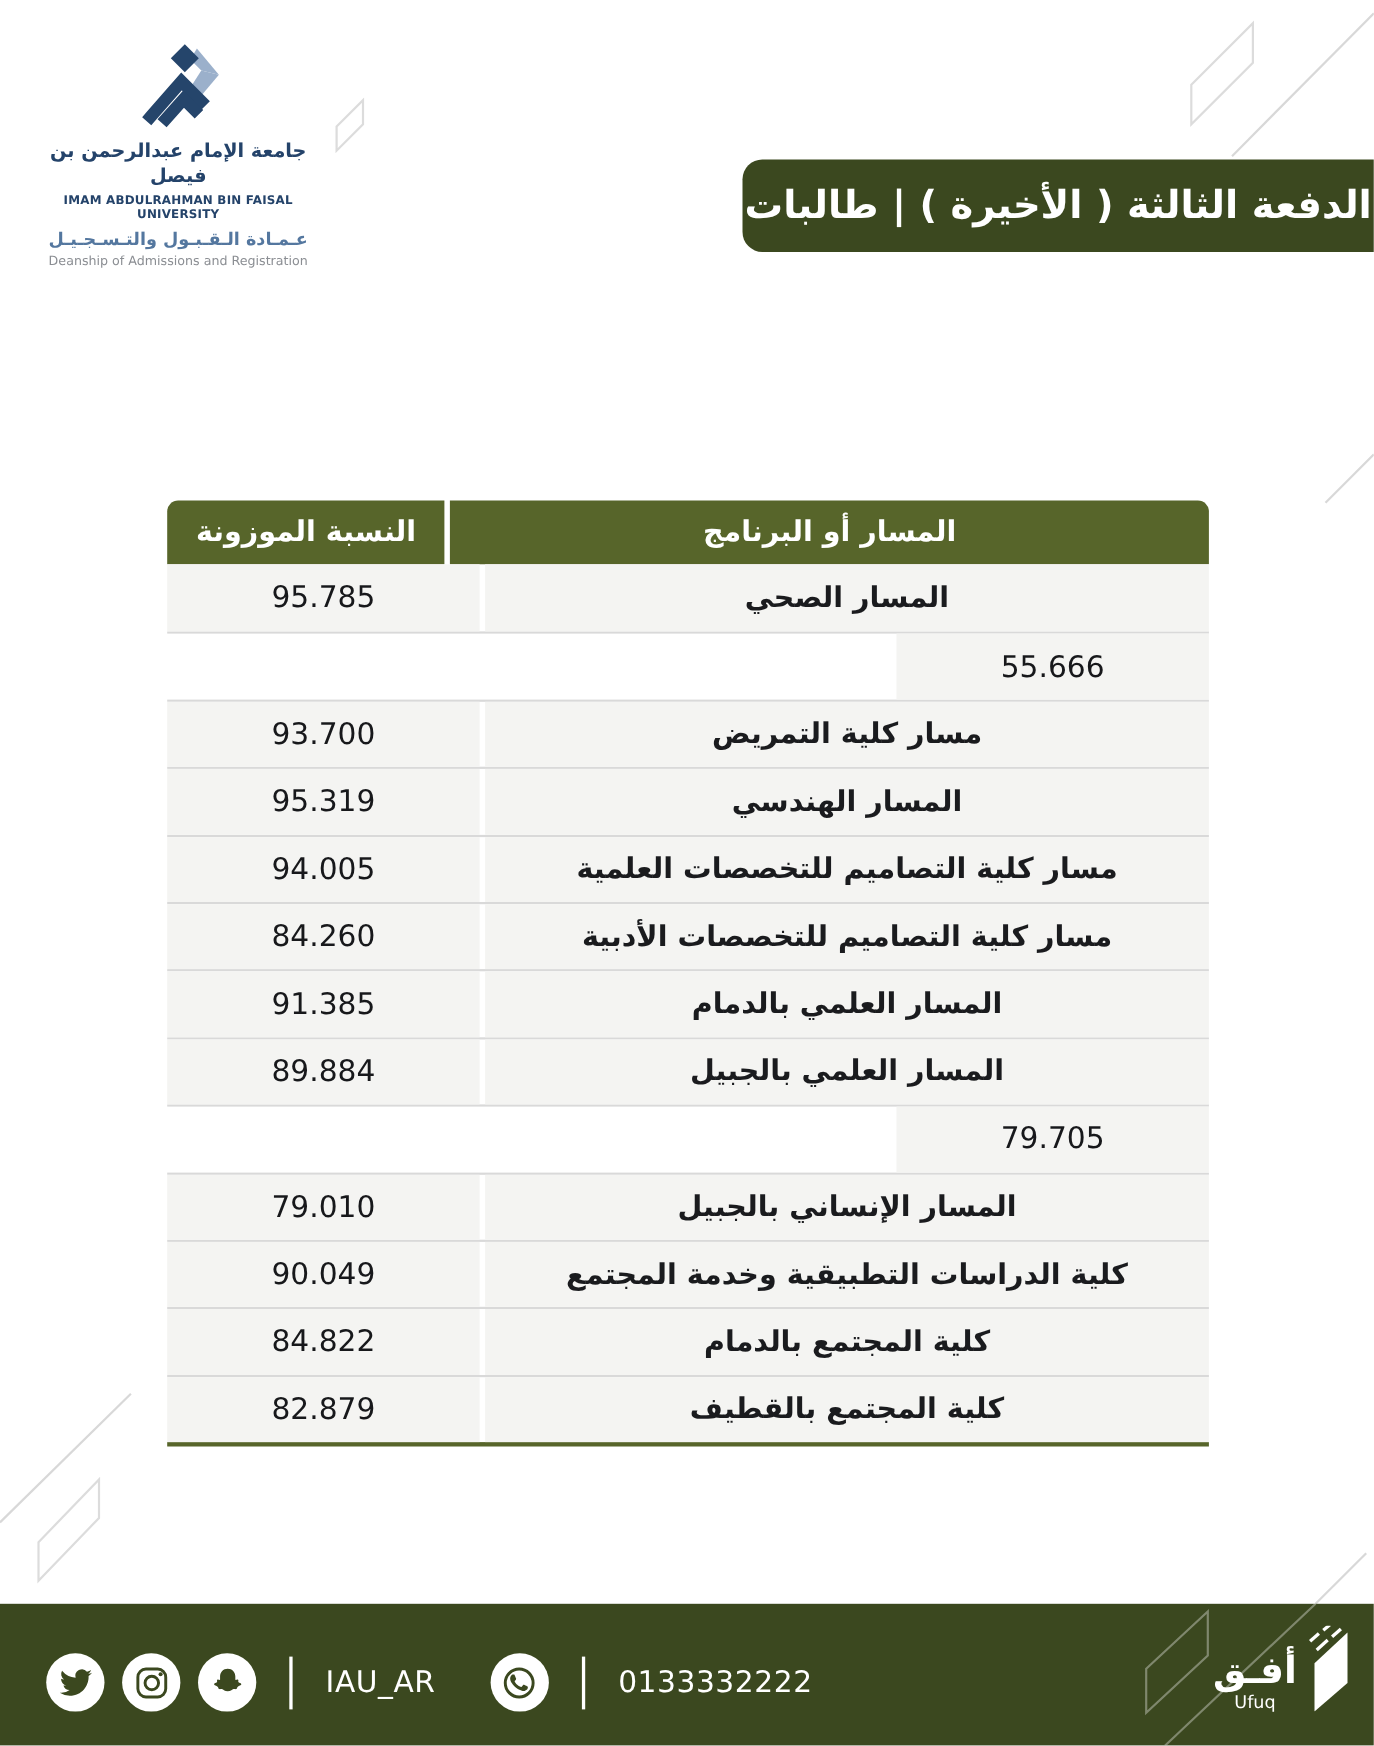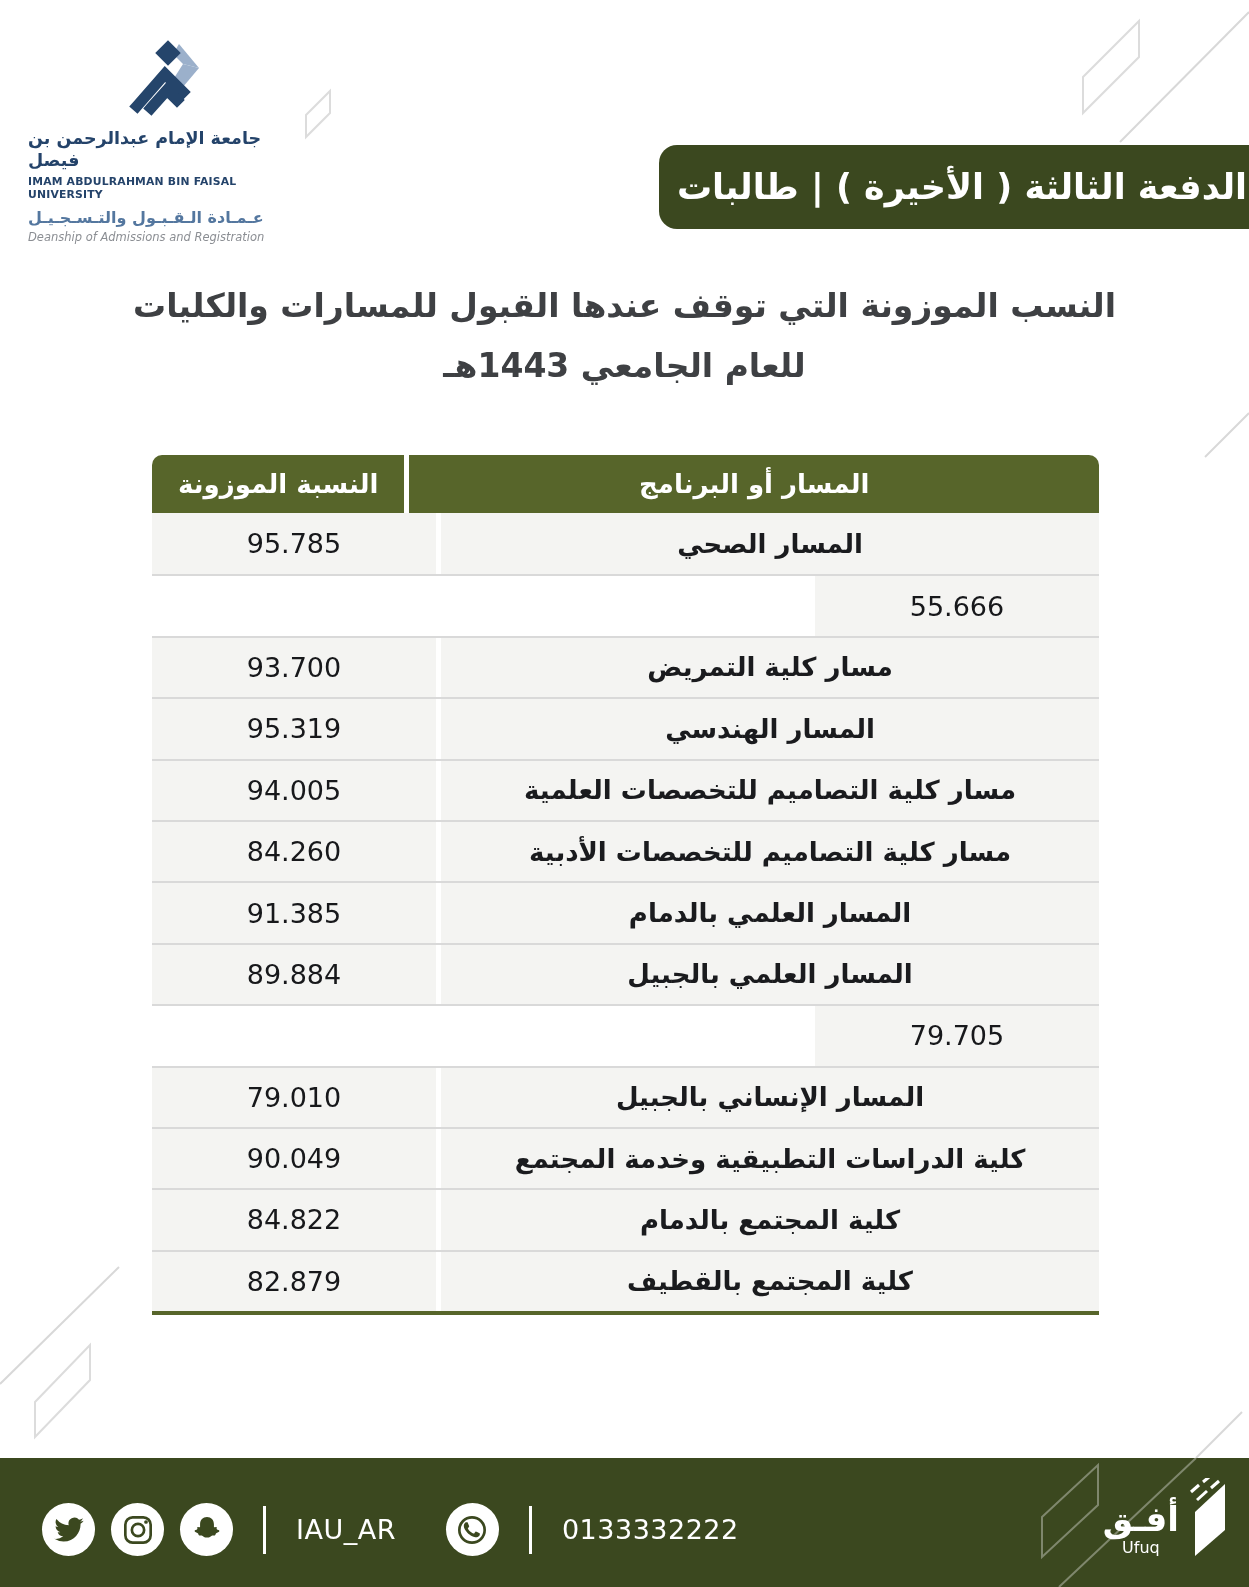--- a/index.html
+++ b/index.html
@@ -2,31 +2,31 @@
 <html lang="ar"><head>
 <meta charset="utf-8">
 <style>
   html,body{margin:0;padding:0;background:#fff;}
   .page{position:relative;width:1249px;height:1587px;background:#ffffff;overflow:hidden;
         font-family:"DejaVu Sans","Liberation Sans",sans-serif;}
   svg{display:block;}
   .decor{position:absolute;inset:0;pointer-events:none;}
 
   
-  .brand{position:absolute;left:28px;top:36px;width:268px;}
+  .brand{position:absolute;left:28px;top:36px;width:268px;text-align:center;}
   .brand .mark{margin:0 auto 6px auto;width:110px;height:86px;}
   .brand-ar{font-size:17.5px;font-weight:bold;color:#24436a;line-height:1.25;}
   .brand-en{font-size:10.8px;font-weight:bold;color:#24436a;letter-spacing:.2px;margin-top:3px;}
   .dept-ar{font-size:16px;font-weight:bold;color:#54779f;margin-top:7px;}
-  .dept-en{font-size:11.5px;color:#8b8e93;margin-top:3px;font-style:italic;}
+  .dept-en{font-size:11.5px;color:#8b8e93;margin-top:3px;}
 
   
   .banner{position:absolute;right:0;top:145px;width:574px;height:84px;background:#3b481f;
           border-radius:18px 0 0 18px;display:flex;align-items:center;justify-content:center;
-          color:#ffffff;font-size:35px;font-weight:bold;direction:rtl;padding-left:16px;}
+          color:#ffffff;font-size:35px;font-weight:bold;direction:rtl;}
 
   
   .title{position:absolute;left:0;top:276px;width:100%;text-align:center;direction:rtl;
          color:#3e4043;font-size:33px;font-weight:bold;line-height:60px;}
 
   
   .table{position:absolute;left:152px;top:455px;width:947px;direction:rtl;}
   .thead{display:flex;gap:5px;height:58px;}
   .thead .cell{background:#57652a;color:#fff;font-size:26px;font-weight:bold;
                display:flex;align-items:center;justify-content:center;}
@@ -81,24 +81,20 @@
       <rect x="52" y="8" width="18" height="18" fill="#25456b" transform="rotate(45 61 17)"></rect>
     </svg>
     <div class="brand-ar">جامعة الإمام عبدالرحمن بن فيصل</div>
     <div class="brand-en">IMAM ABDULRAHMAN BIN FAISAL UNIVERSITY</div>
     <div class="dept-ar">عـمـادة الـقـبـول والتـسـجـيـل</div>
     <div class="dept-en">Deanship of Admissions and Registration</div>
   </div>
 
   <div class="banner">الدفعة الثالثة ( الأخيرة ) | طالبات</div>
 
-  <div class="title">
-    <div>النسب الموزونة التي توقف عندها القبول للمسارات والكليات</div>
-    <div>للعام الجامعي  1443هـ</div>
-  </div>
 
   <div class="table">
     <div class="thead">
       <div class="cell program">المسار أو البرنامج</div>
       <div class="cell ratio">النسبة الموزونة</div>
     </div>
     <div>
     <div class="trow">
       <div class="cell program">
         <span>المسار الصحي</span>

